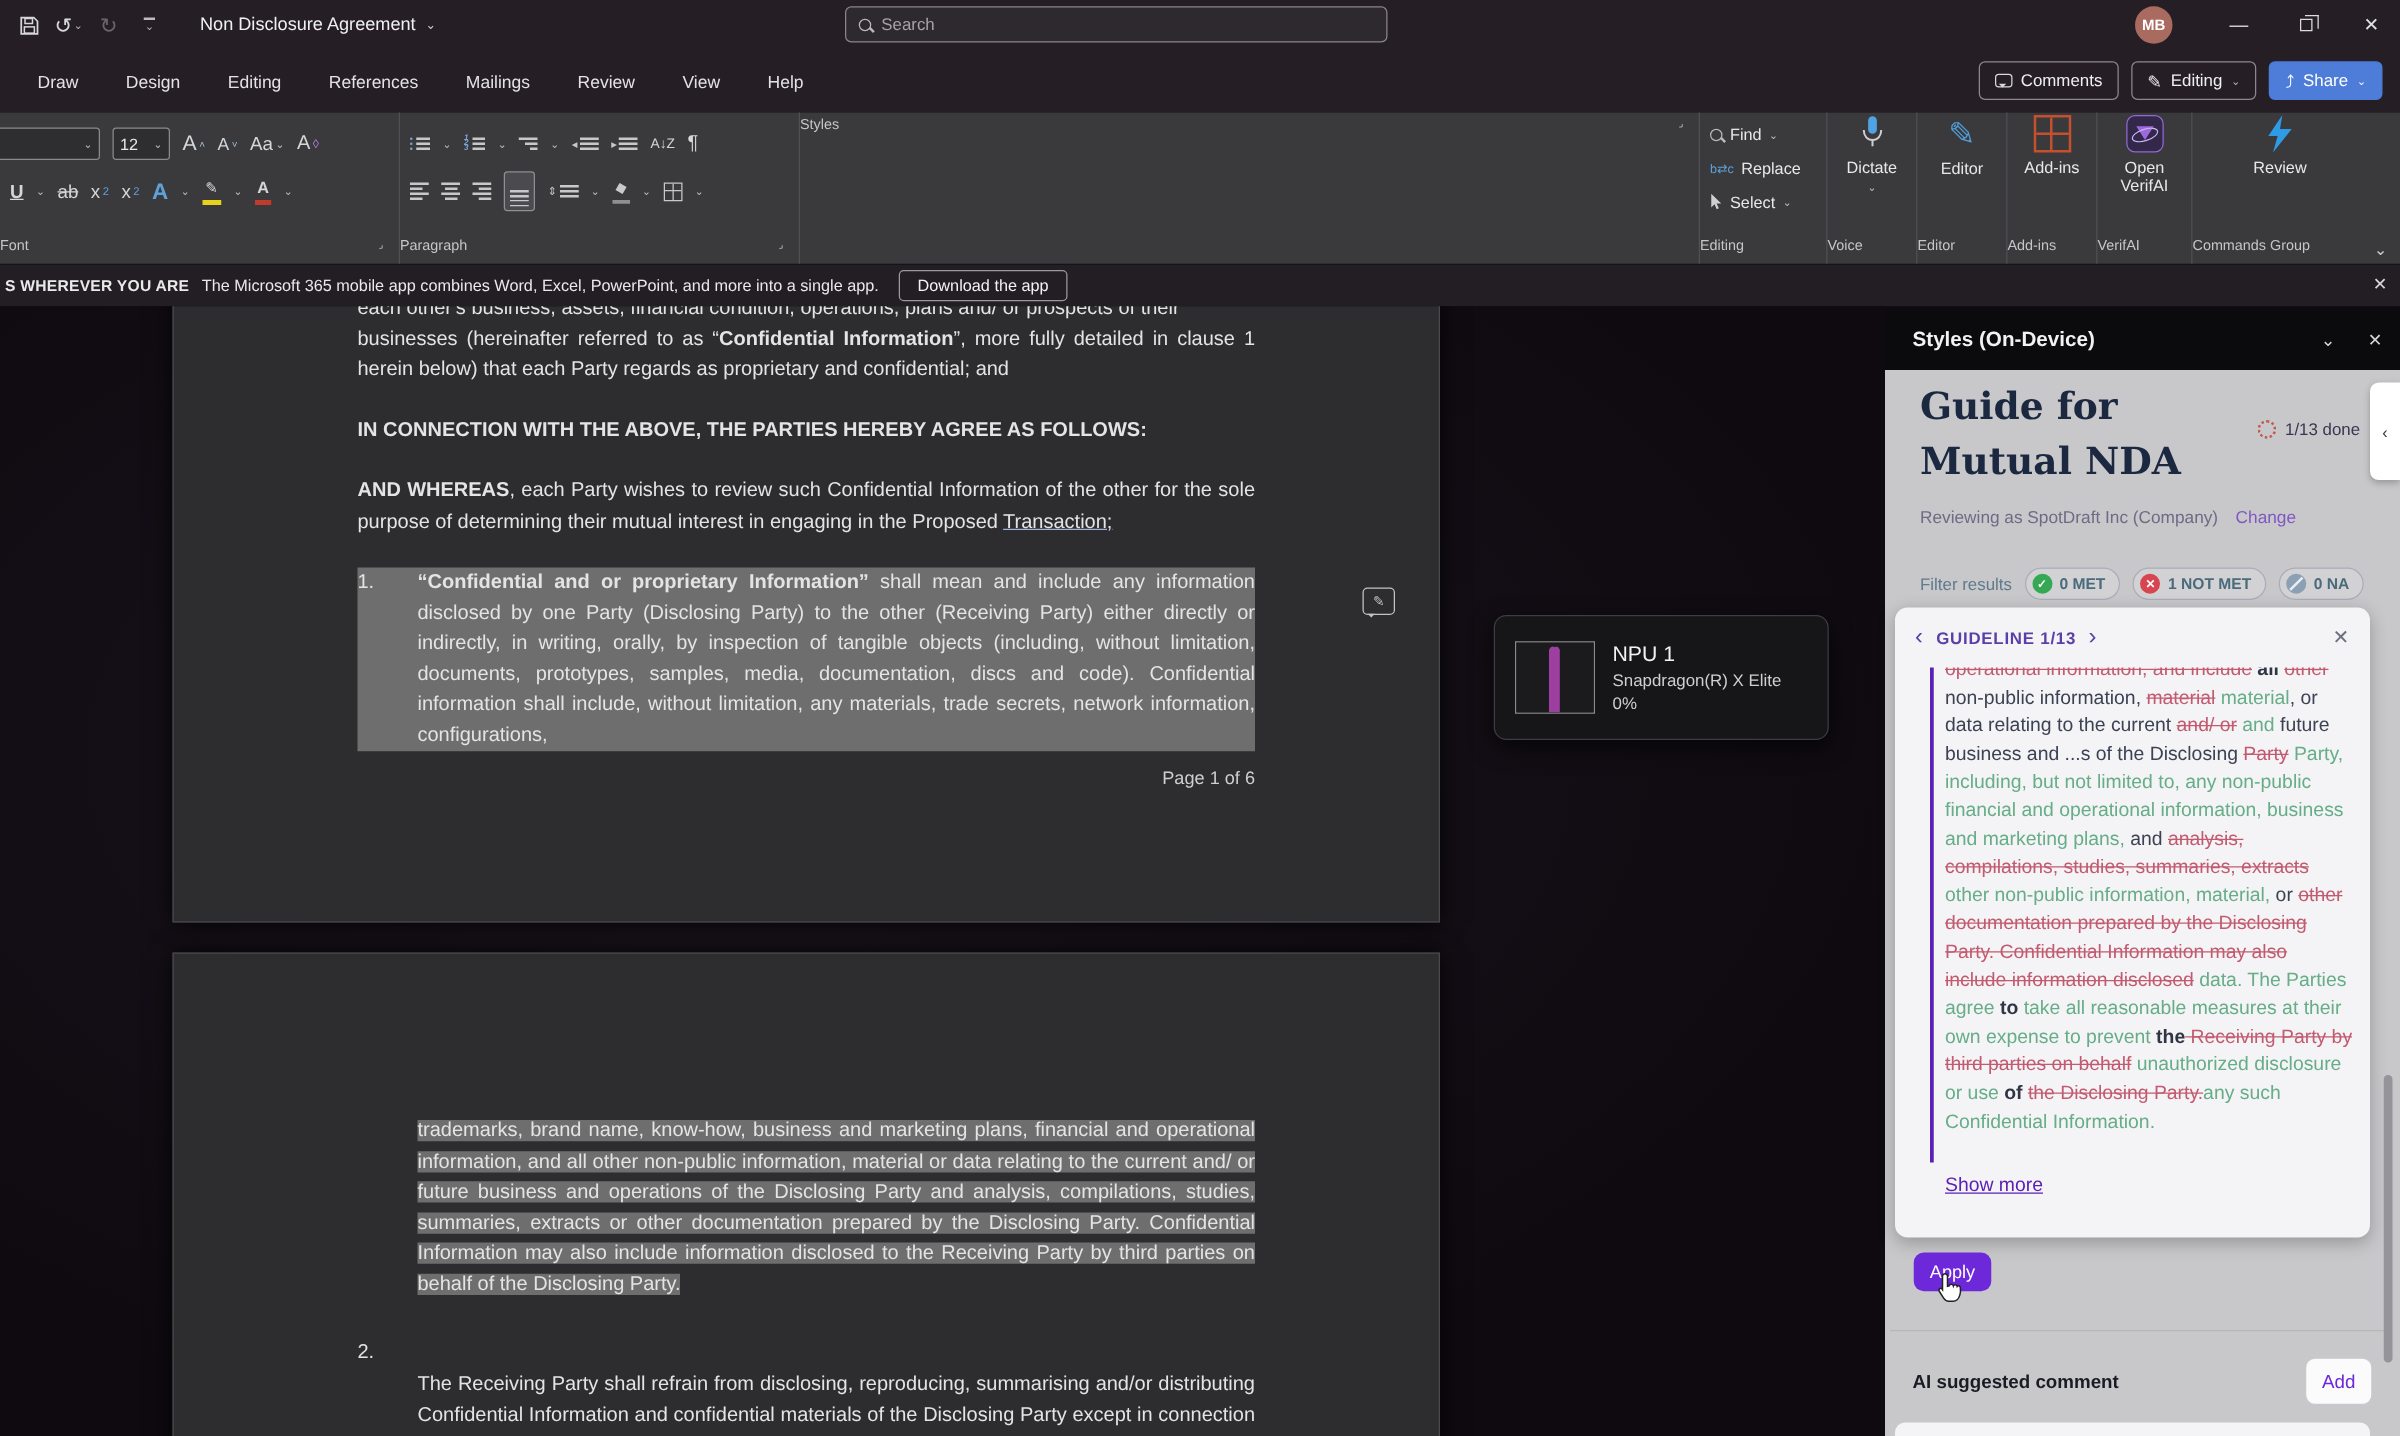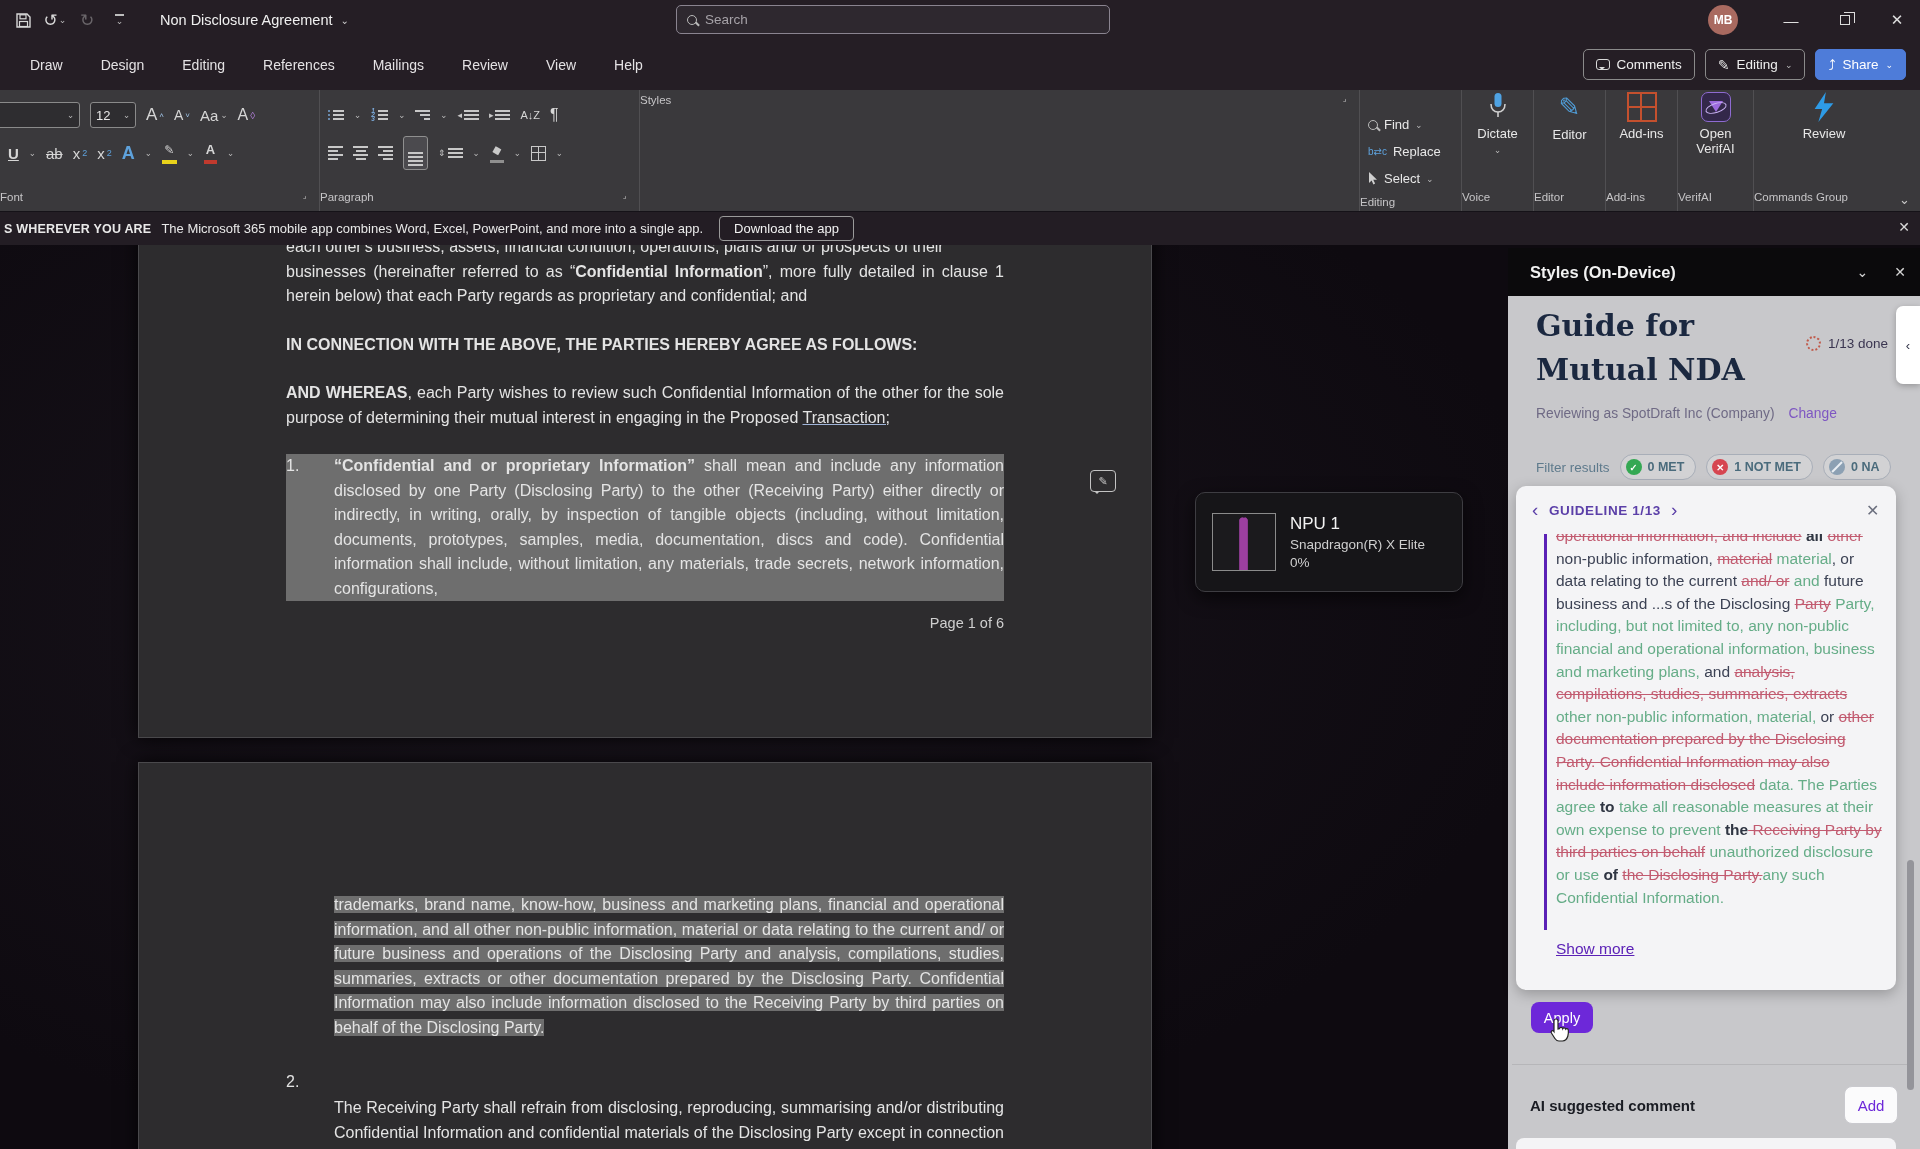--- a/index.html
+++ b/index.html
@@ -373,21 +373,21 @@
       </div>
     </div>
     <div class="rg-label"><span>Paragraph</span><span class="dlg">›</span></div>
   </div>
 
   <div class="rgroup" id="g-styles" style="width:720px;">
     <div class="rg-label"><span>Styles</span><span class="dlg">›</span></div>
   </div>
 
   <div class="rgroup" style="width:102px;">
-    <div class="rg-body" style="padding-top:21px;">
+    <div class="rg-body" style="padding-top:4px;">
       <div class="findrow">
           <span class="mag"></span>
           <span>Find</span>
           <span class="dd">⌄</span>
         </div>
       <div class="findrow">
           <span style="font-size:10px;color:#5EA2DC;">b⇄c</span>
           <span>Replace</span>
         </div>
       <div class="findrow">

